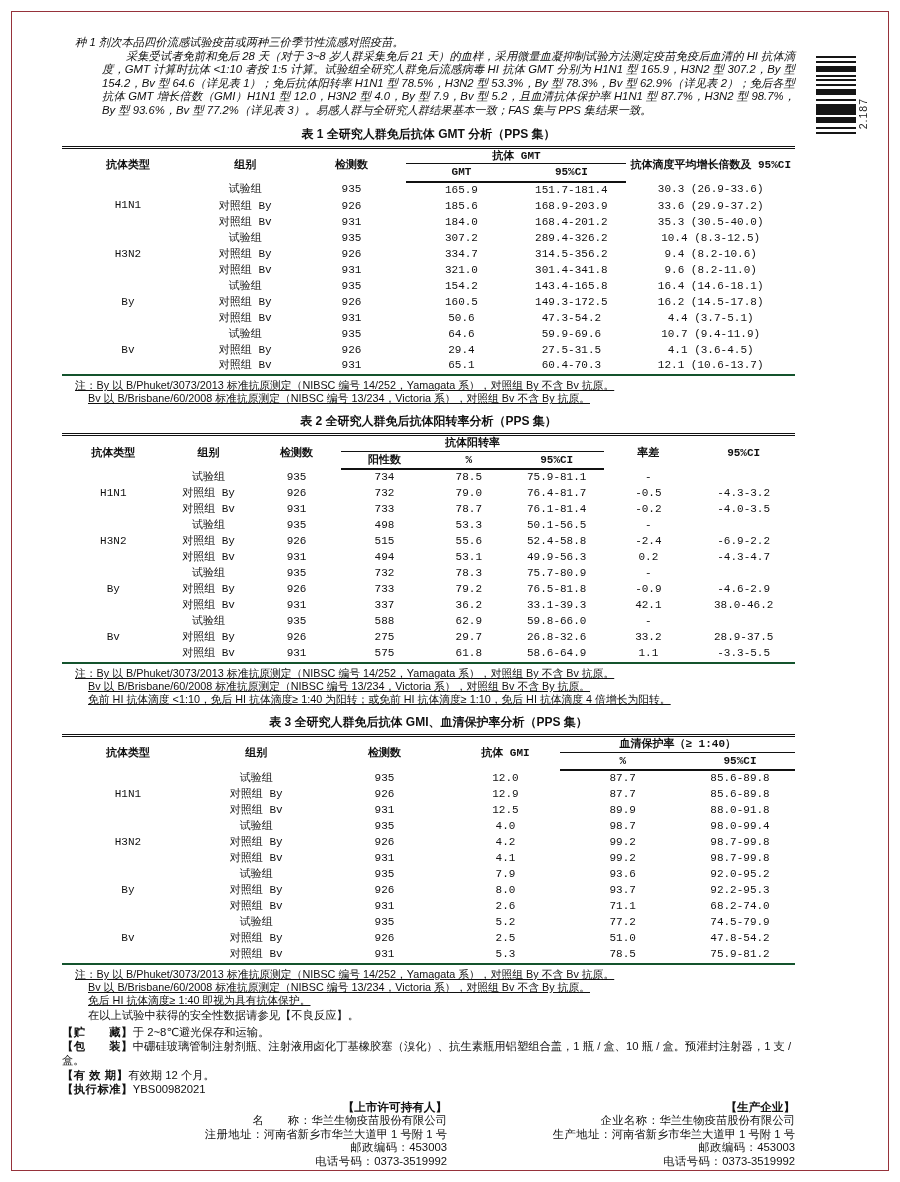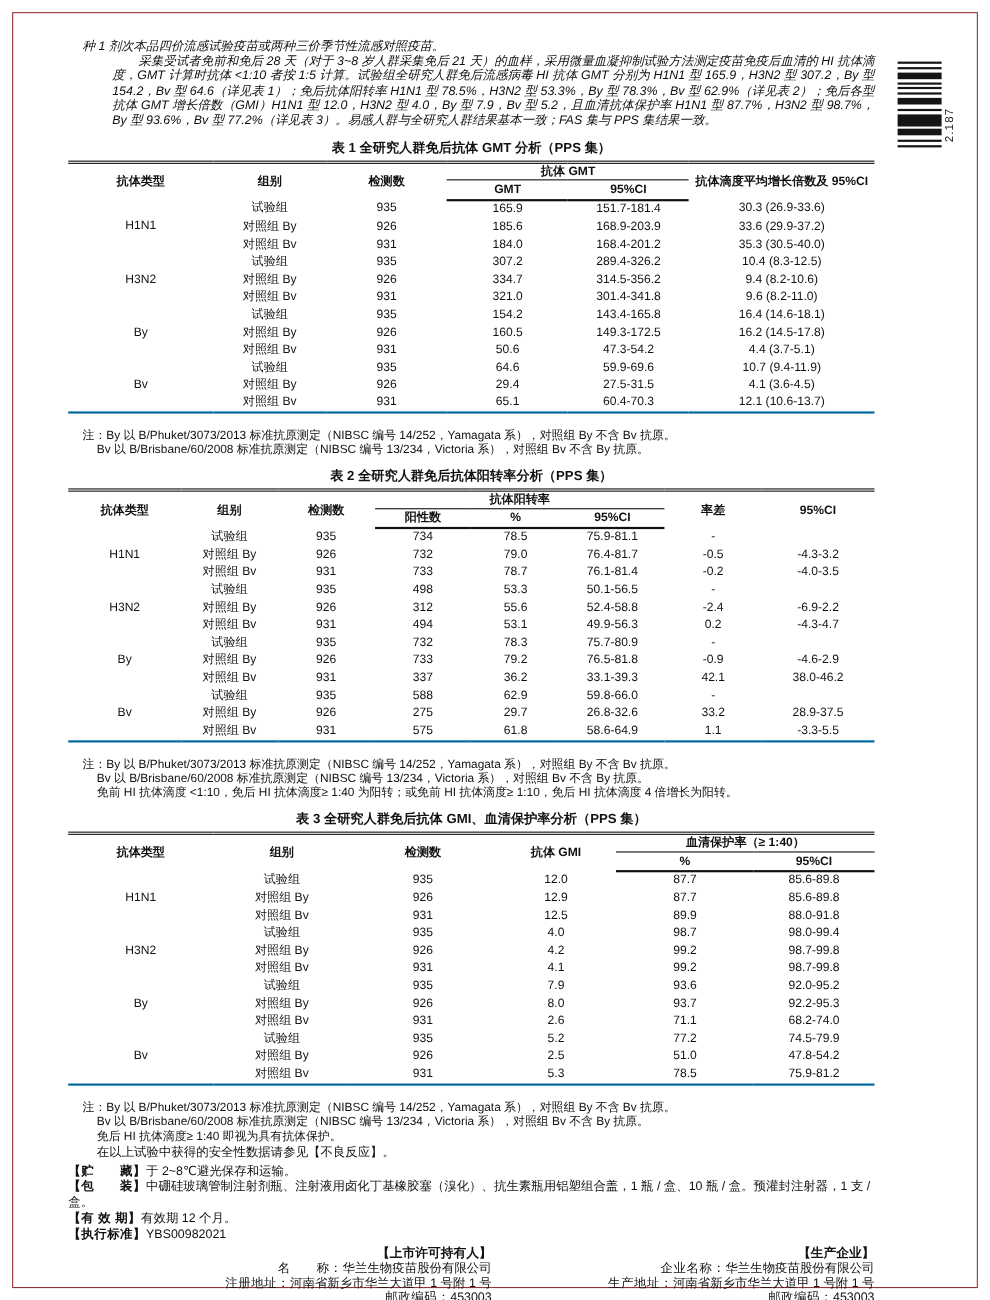--- a/index.html
+++ b/index.html
@@ -9,26 +9,26 @@
          border:1.5px solid #96323a;pointer-events:none;}
   .content{position:absolute;left:62px;top:36px;width:733px;}
 
   
   .intro{margin:0;font-size:11.3px;line-height:13.6px;text-align:justify;color:#0d0d0d;font-style:italic;}
   .intro.p1{text-indent:13px;text-align:left;}
   .intro.p2{text-indent:24px;margin-left:40px;}
 
   
   .tbl-title{margin:8px 0 3px 0;text-align:center;font-weight:bold;font-size:12px;}
-  table{width:100%;border-collapse:collapse;border-top:3px double #111;border-bottom:2px solid #0369a1;}
+  table{width:100%;border-collapse:collapse;border-top:3px double #111;border-bottom:2px solid #14532d;font-family:Liberation Mono, monospace;}
   thead tr:last-child th{border-bottom:2px solid #111;}
   th{font-weight:bold;font-size:11px;padding:2px 2px;text-align:center;vertical-align:middle;line-height:12.5px;}
   th.span-h{border-bottom:1px solid #111 !important;padding:1px 2px;}
   td{font-size:11px;padding:2.1px 2px;text-align:center;vertical-align:middle;line-height:11.8px;}
-  .notes{margin-top:14px;font-size:10.8px;line-height:13px;}
+  .notes{margin-top:3px;font-size:10.8px;line-height:13px;text-decoration:underline;}
   .notes .note-line{padding-left:26px;}
   .notes .note-line:first-child{padding-left:13px;}
 
   .safety{margin:1px 0 3px 0;font-size:11.3px;line-height:14px;padding-left:26px;}
 
   
   .sections{font-size:11.3px;line-height:14.2px;}
   .sections .kv-line{margin:0;}
   .sections .kv-label{font-weight:bold;letter-spacing:0.5px;}
 
@@ -258,21 +258,21 @@
               <td>935</td>
               <td>498</td>
               <td>53.3</td>
               <td>50.1-56.5</td>
               <td>-</td>
               <td></td>
             </tr>
             <tr>
               <td>对照组 By</td>
               <td>926</td>
-              <td>312</td>
+              <td>515</td>
               <td>55.6</td>
               <td>52.4-58.8</td>
               <td>-2.4</td>
               <td>-6.9-2.2</td>
             </tr>
             <tr>
               <td>对照组 Bv</td>
               <td>931</td>
               <td>494</td>
               <td>53.1</td>

